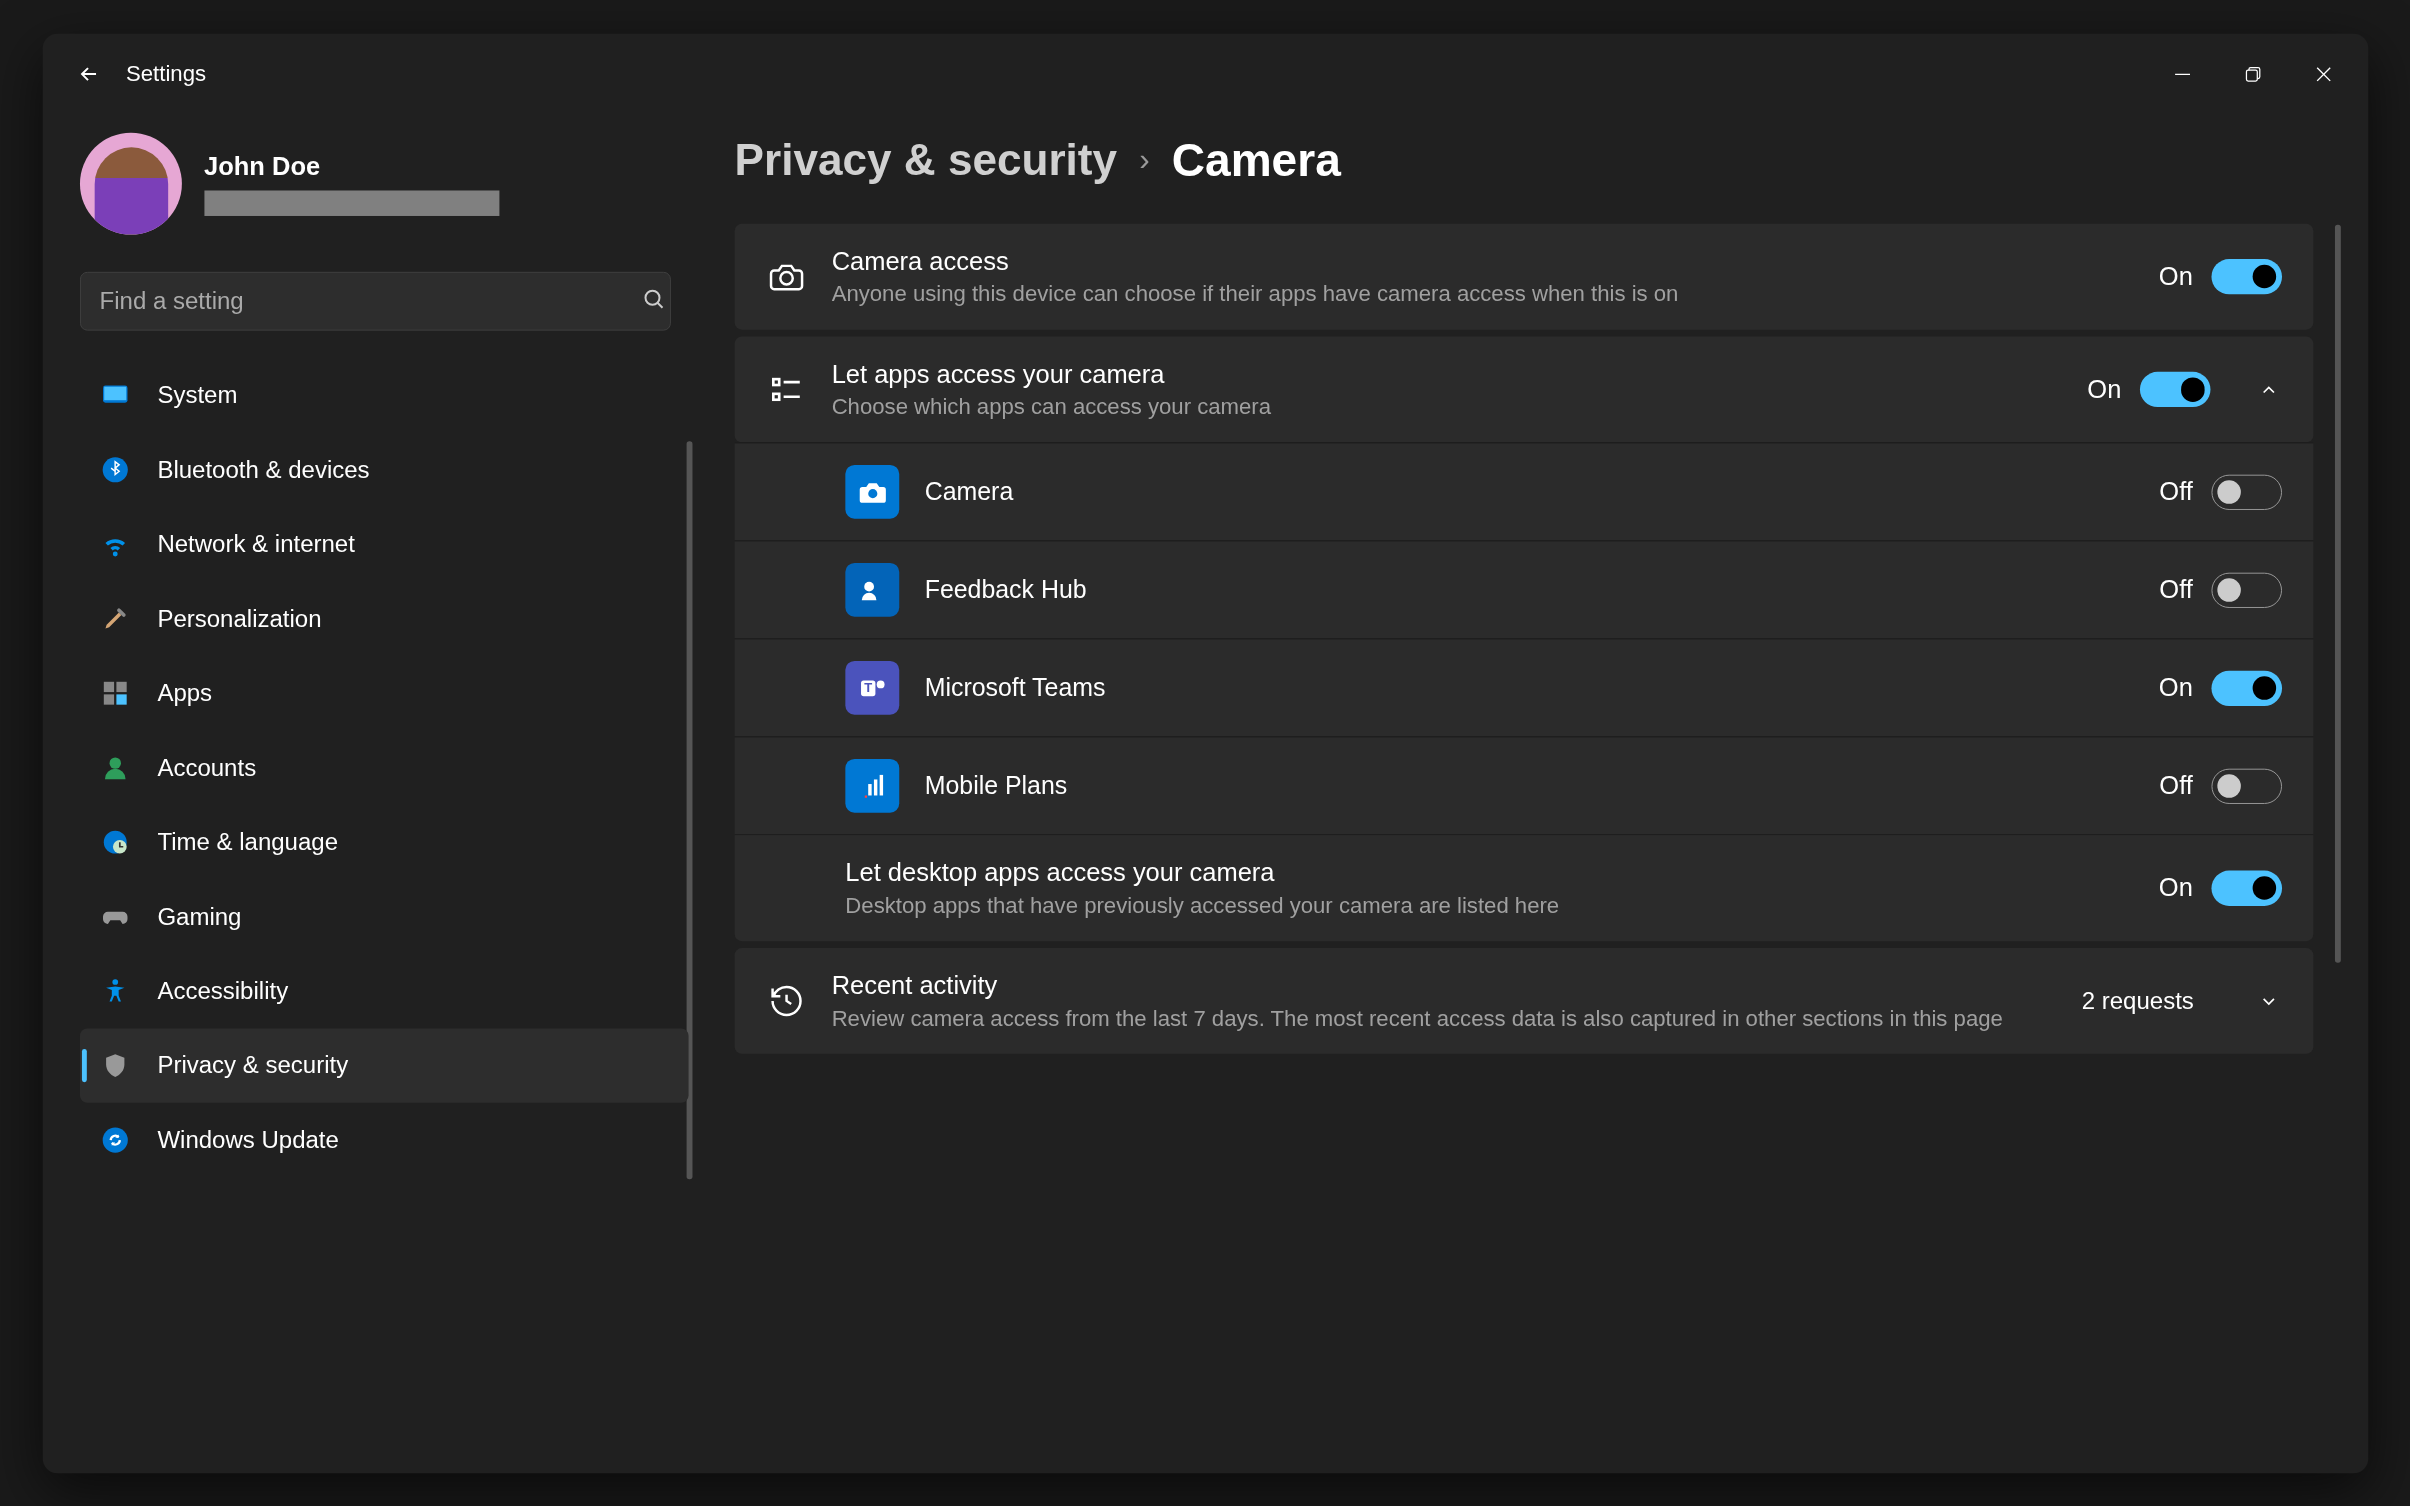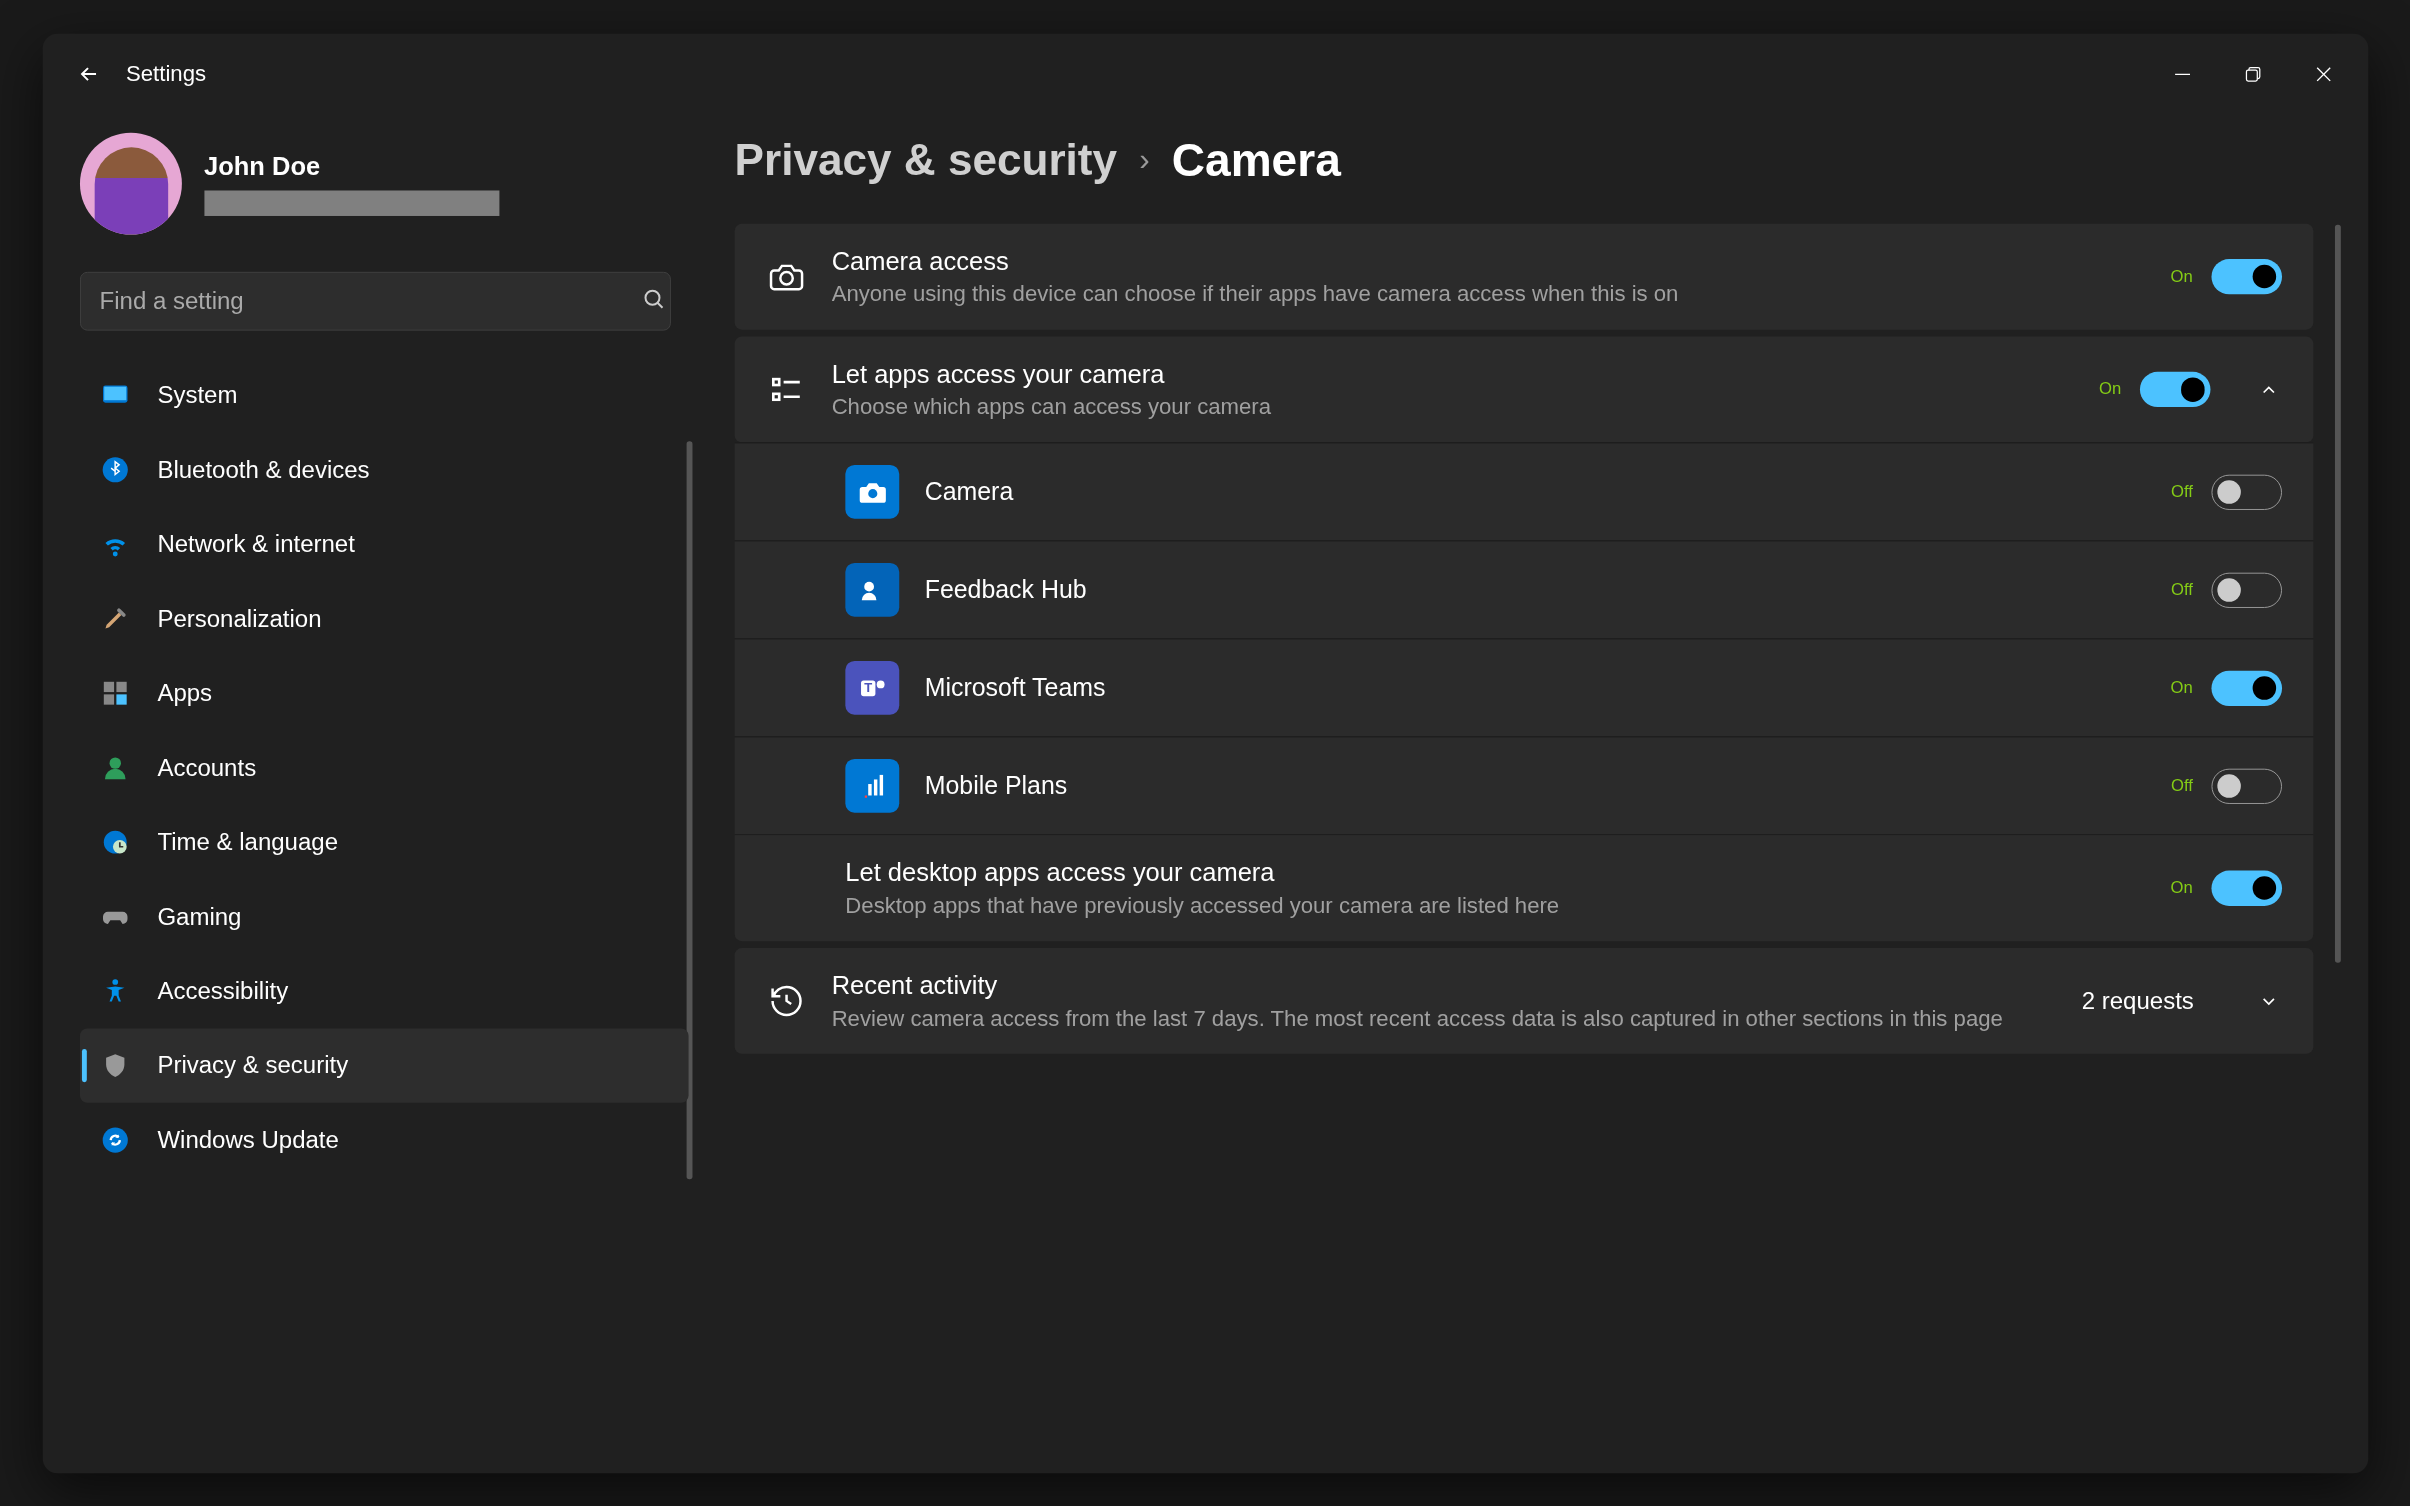--- a/index.html
+++ b/index.html
@@ -179,21 +179,21 @@
 }
 .setting-icon {
   width: 41px; height: 41px;
   display: flex; align-items: center; justify-content: center;
   flex-shrink: 0;
 }
 .setting-text { flex: 1; display: flex; flex-direction: column; gap: 5.6px; }
 .setting-title { font-size: 26px; color: #fff; }
 .setting-sub { font-size: 22.6px; color: #a0a0a0; }
 .toggle-wrap { display: flex; align-items: center; gap: 19px; }
-.toggle-label { font-size: 17px; color: #84cc16; }
+.toggle-label { font-size: 26px; color: #ffffff; }
 .toggle {
   width: 72px; height: 36px;
   border-radius: 18px;
   position: relative;
   cursor: pointer;
 }
 .toggle.on { background: #4cc2ff; }
 .toggle.off { background: transparent; border: 1.9px solid #999; }
 .toggle-knob {
   position: absolute;

